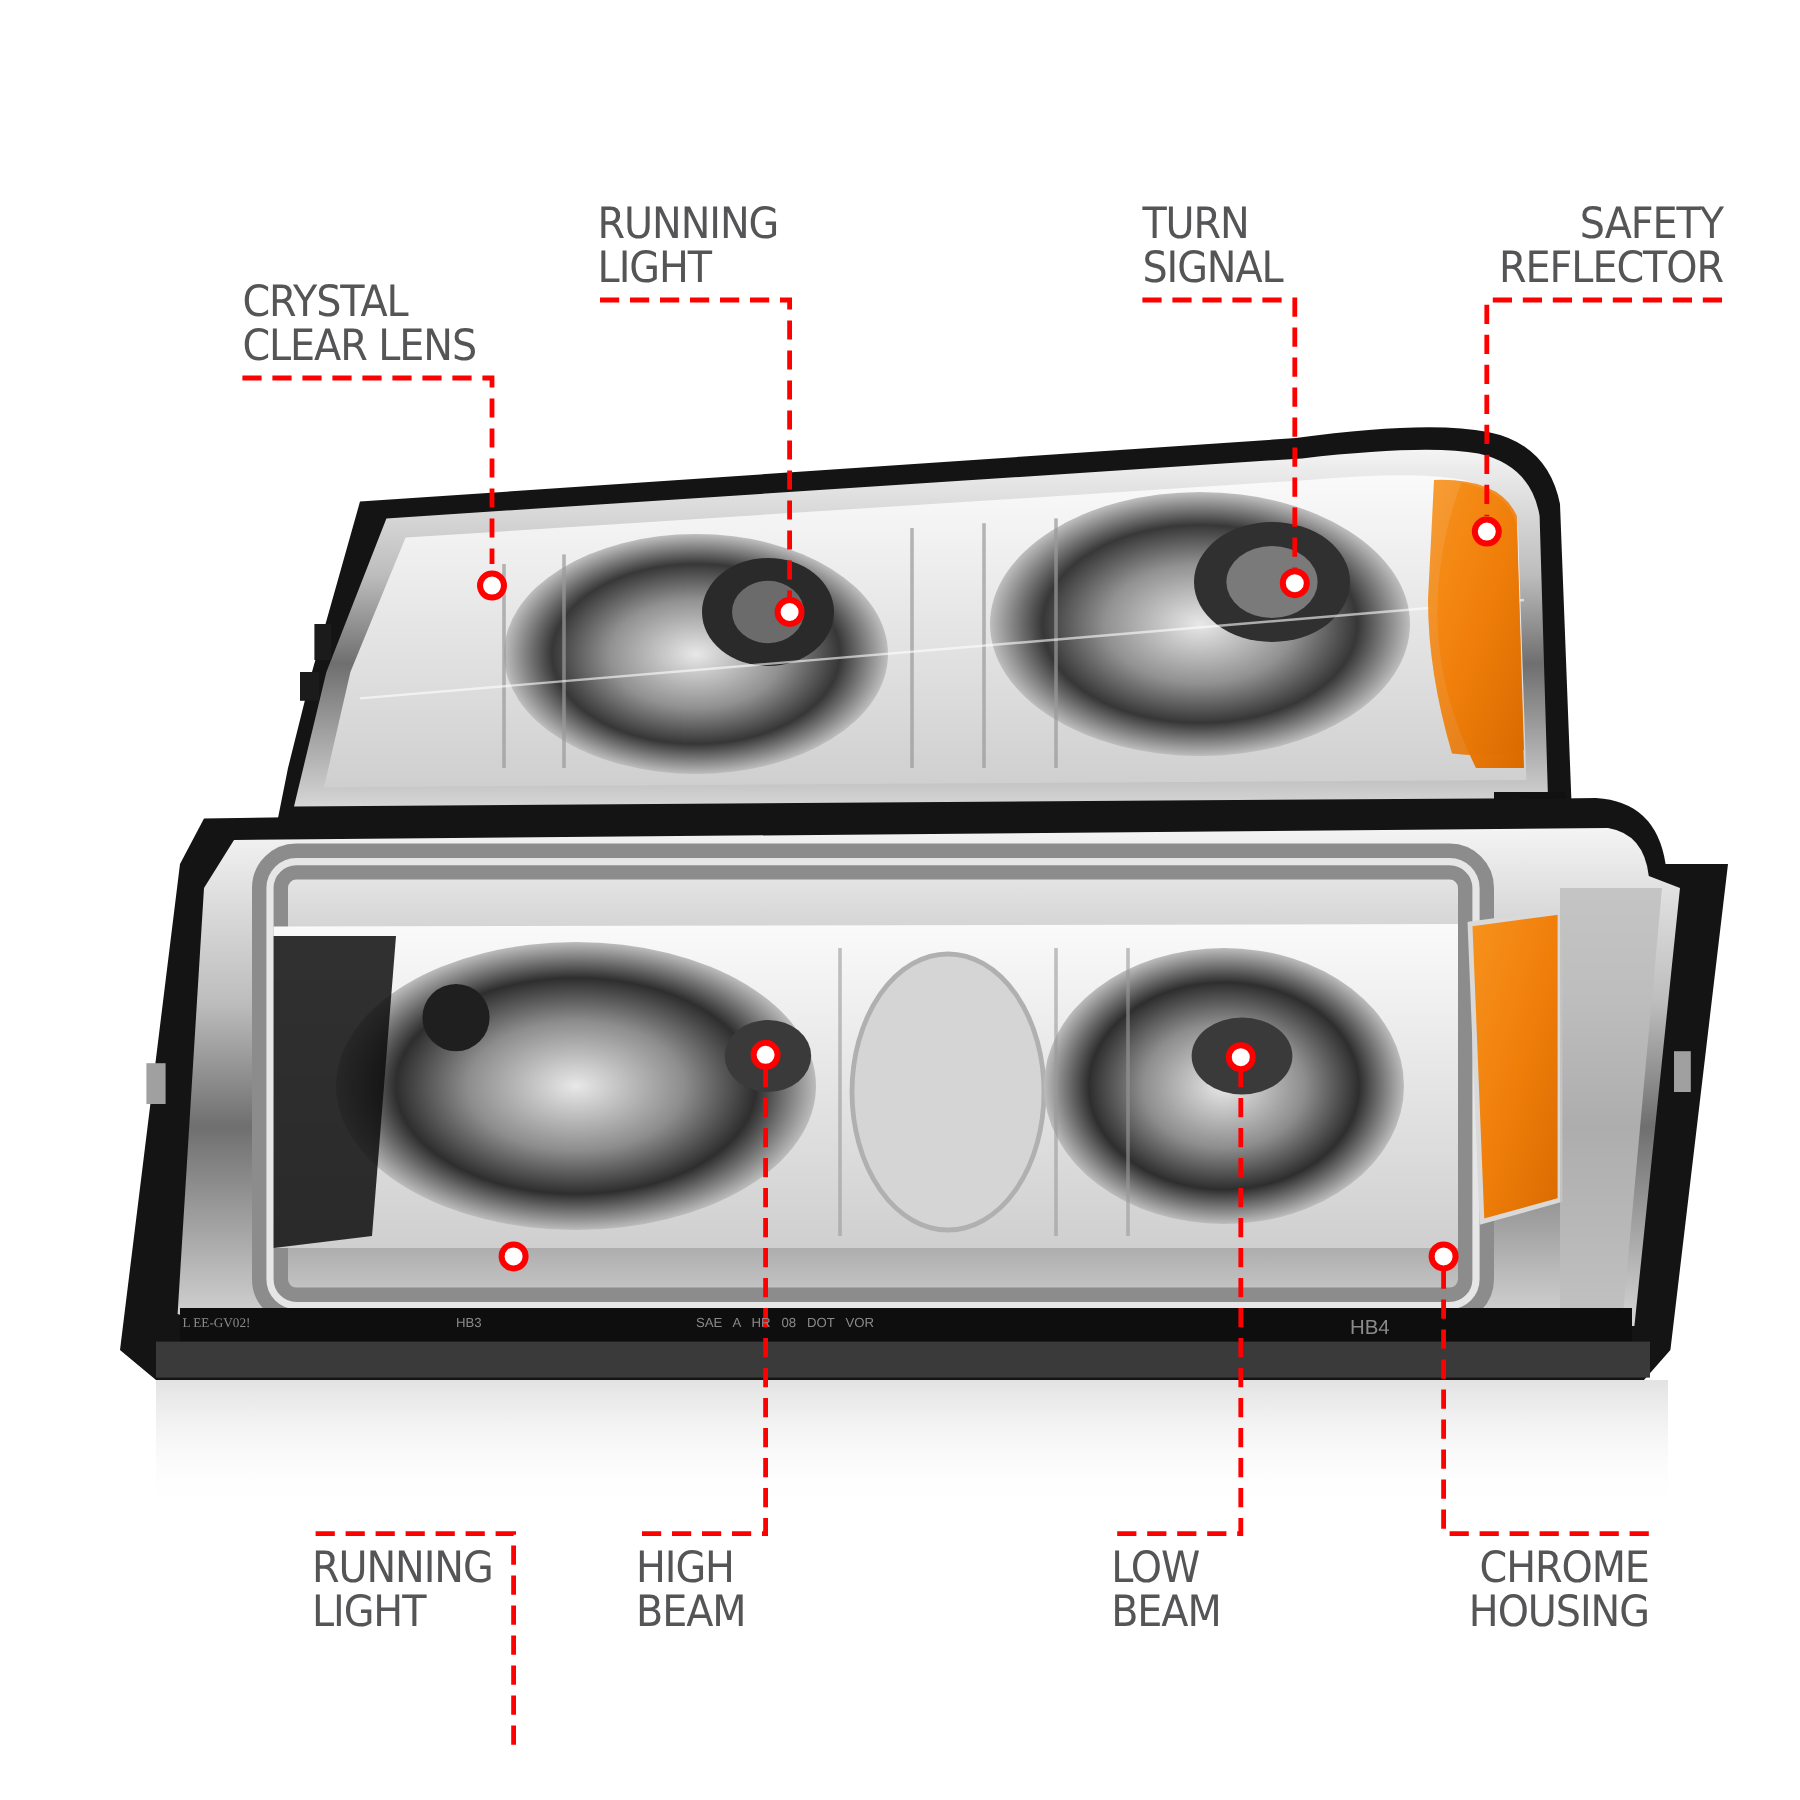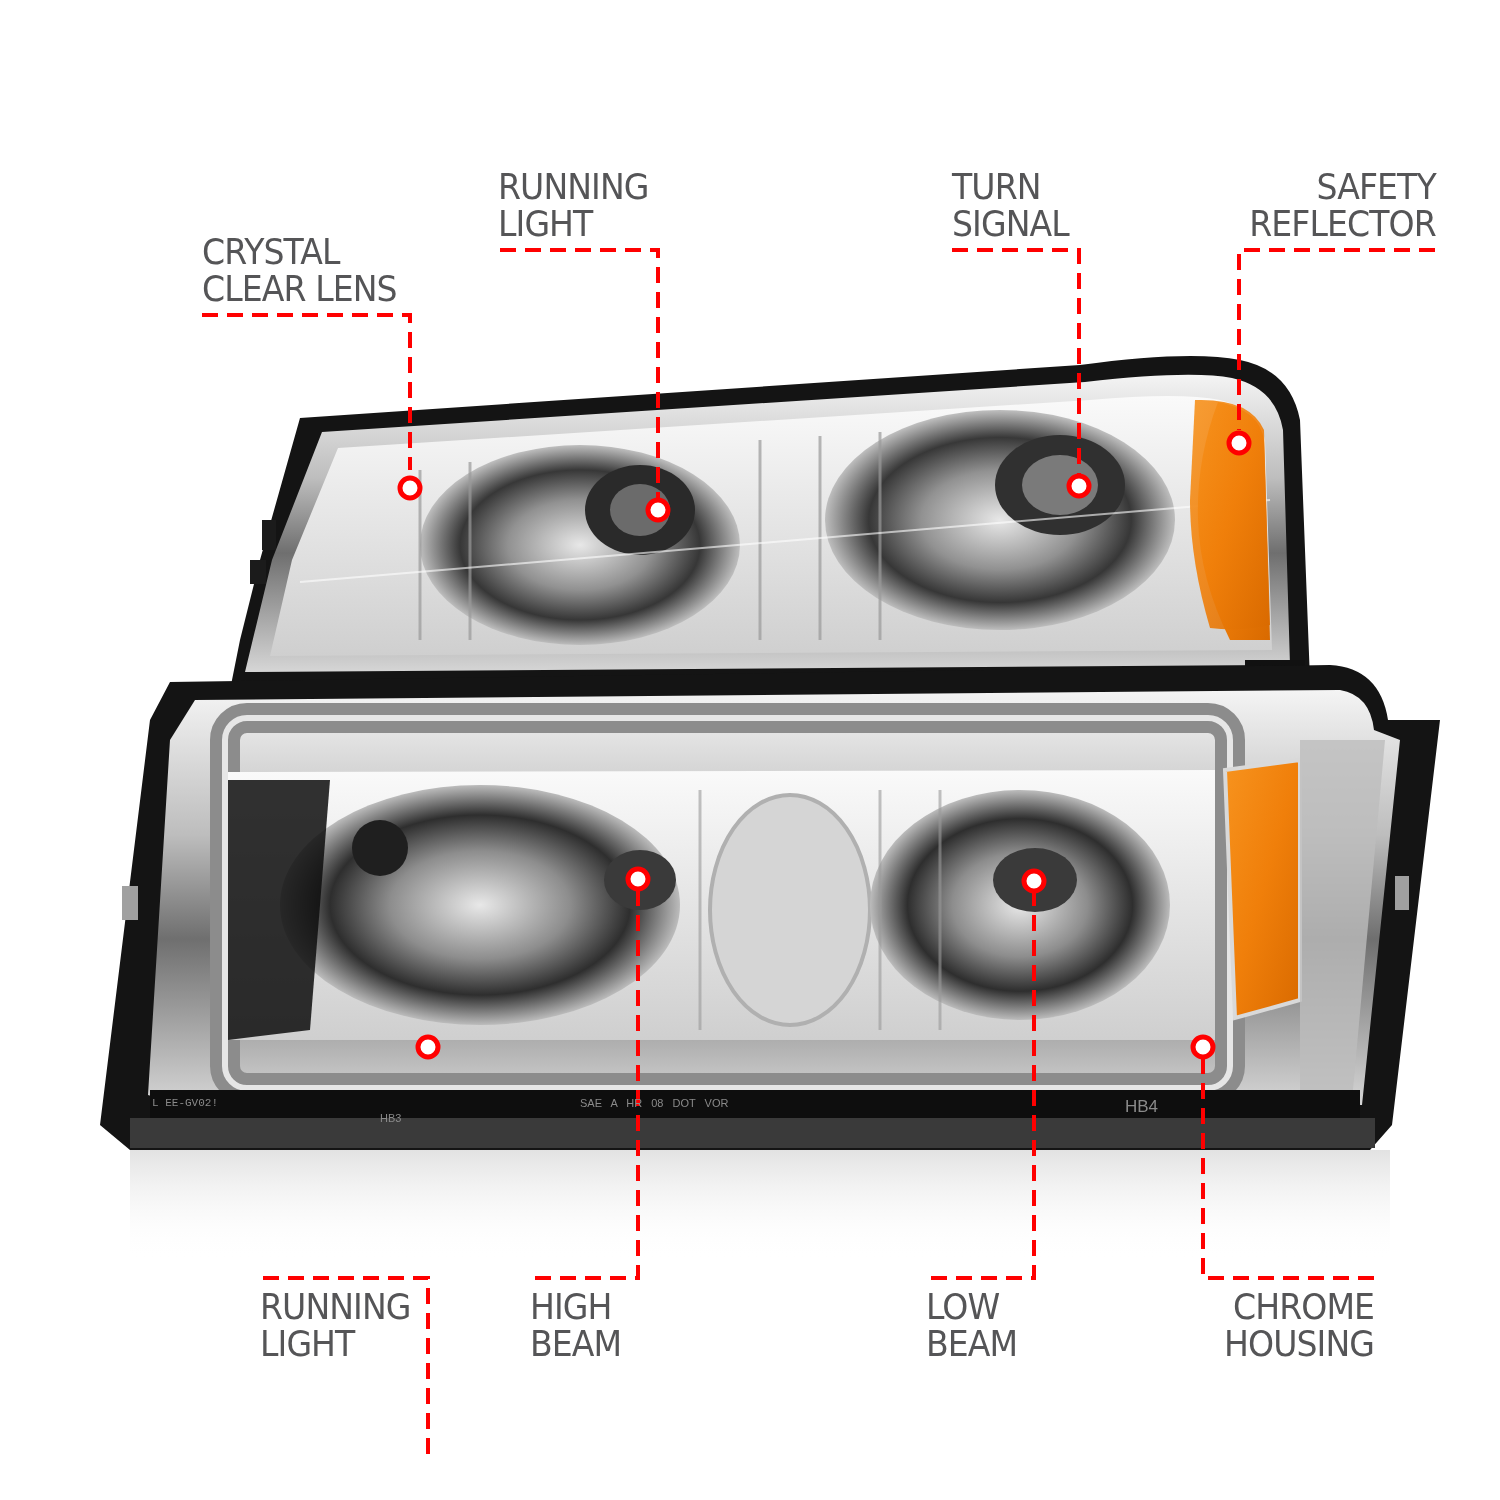--- a/index.html
+++ b/index.html
@@ -162,16 +162,16 @@
 </div>
 <div class="label left" style="left:926px;top:1288px;">
   <span>LOW</span>
   <span>BEAM</span>
 </div>
 <div class="label right" style="right:126px;top:1288px;">
   <span>CHROME</span>
   <span>HOUSING</span>
 </div>
 
-<div style="position:absolute;left:152px;top:1097px;font-family:Liberation Mono, monospace;font-size:11px;color:#8a8a8a;">L  EE-GV02!</div>
-<div style="position:absolute;left:380px;top:1097px;font-family:'Liberation Sans',sans-serif;font-size:11px;color:#8a8a8a;margin-top:15px;">HB3</div>
+<div style="position:absolute;left:152px;top:1097px;font-family:Liberation Serif, serif;font-size:11px;color:#8a8a8a;">L  EE-GV02!</div>
+<div style="position:absolute;left:380px;top:1097px;font-family:'Liberation Sans',sans-serif;font-size:11px;color:#8a8a8a;">HB3</div>
 <div style="position:absolute;left:580px;top:1097px;font-family:'Liberation Sans',sans-serif;font-size:11px;color:#8a8a8a;word-spacing:6px;">SAE  A  HR  08  DOT  VOR</div>
 <div style="position:absolute;left:1125px;top:1097px;font-family:'Liberation Sans',sans-serif;font-size:17px;color:#8a8a8a;">HB4</div>
 
 </body></html>

